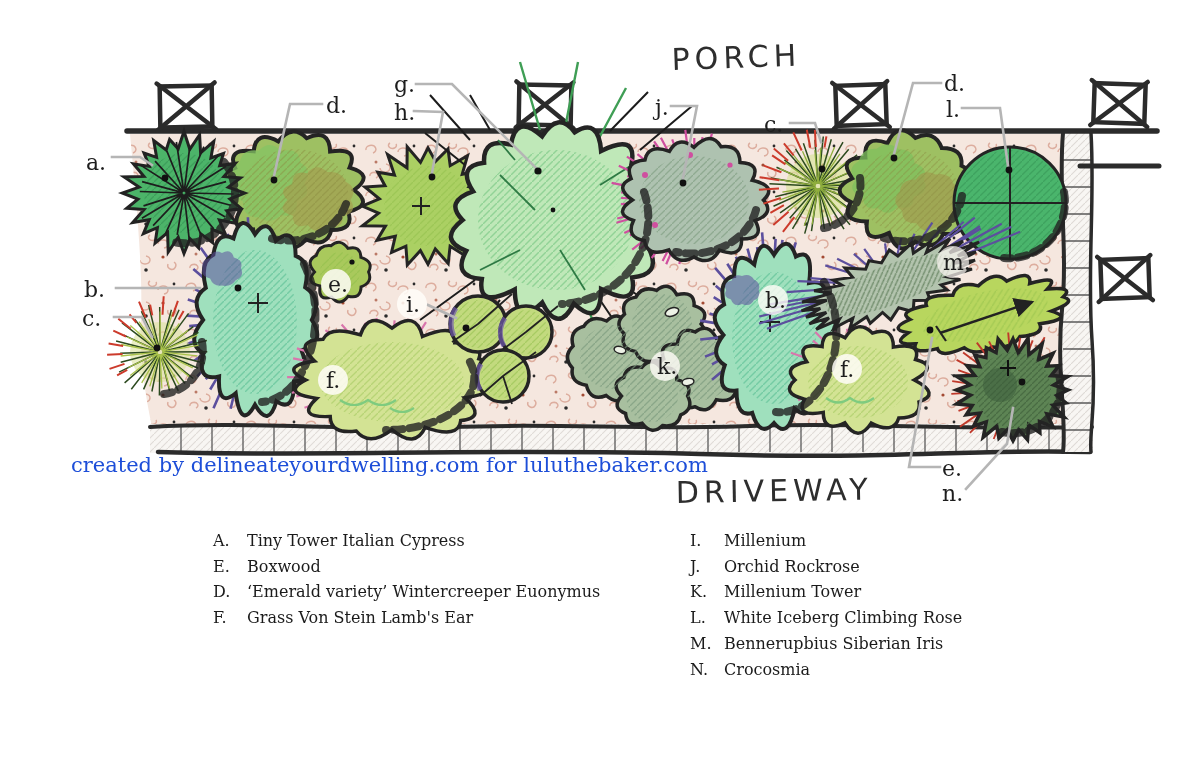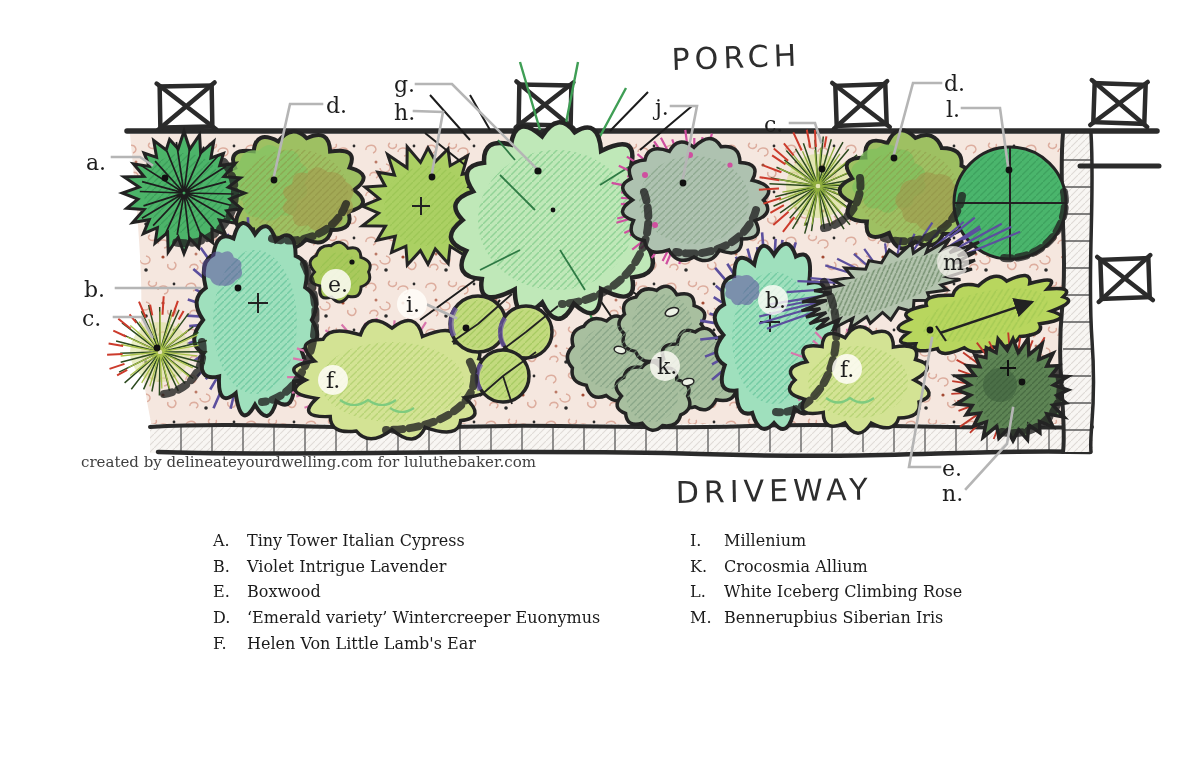--- a/index.html
+++ b/index.html
@@ -5,21 +5,21 @@
   html,body{margin:0;padding:0;background:#fff;}
   .page{position:relative;width:1200px;height:766px;background:#ffffff;overflow:hidden;
         font-family:"DejaVu Serif",serif;}
   svg{position:absolute;top:0;left:0;}
   .callout{font-family:"DejaVu Serif",serif;font-size:22px;fill:#1d1d1d;}
   .hand{font-family:"DejaVu Sans",sans-serif;font-size:30px;fill:#2e2e2e;letter-spacing:5px;}
   .legend{position:absolute;top:528px;color:#1b1b1b;font-size:16px;line-height:25.7px;white-space:nowrap;}
   .legend.l{left:213px;}
   .legend.r{left:690px;}
   .legend .k{display:inline-block;width:34px;}
-  .attribution{position:absolute;left:81px;top:453px;font-size:15px;color:#404040;}
+  .attribution{position:absolute;left:71px;top:453px;font-size:21px;color:#1d4ed8;}
 </style>
 </head>
 <body>
 
 <div class="page">
 
 <svg width="1200" height="545" viewBox="0 0 1200 545">
   <defs>
     <pattern id="mulch" width="60" height="46" patternUnits="userSpaceOnUse">
       <path d="M6,12 a5,4 0 1 1 7,3 M20,30 a5,4 0 1 0 6,-4 M38,14 a5,4 0 1 1 6,4 M48,34 a4,4 0 1 0 6,-2 M10,38 a4,3 0 1 1 6,2 M30,5 a4,3 0 1 0 6,1" fill="none" stroke="#d8a493" stroke-width="1.5" opacity="0.85"></path>
@@ -371,25 +371,26 @@
   </g>
 
   <text class="hand" x="672" y="70" transform="rotate(-2 672 70)">PORCH</text>
   <text class="hand" x="676" y="503" transform="rotate(-1 676 503)">DRIVEWAY</text>
 </svg>
 
 <div class="attribution">created by delineateyourdwelling.com for luluthebaker.com</div>
 
 <div class="legend l">
   <div><span class="k">A.</span><span>Tiny Tower Italian Cypress</span></div>
-  <div><span class="k">B.</span><span>Violet Intrigue Lavender</span></div>
   <div><span class="k">E.</span><span>Boxwood</span></div>
   <div><span class="k">D.</span><span>‘Emerald variety’ Wintercreeper Euonymus</span></div>
-  <div><span class="k">F.</span><span>Helen Von Little Lamb's Ear</span></div>
+  <div><span class="k">F.</span><span>Grass Von Stein Lamb's Ear</span></div>
 </div>
 <div class="legend r">
   <div><span class="k">I.</span><span>Millenium</span></div>
-  <div><span class="k">K.</span><span>Crocosmia Allium</span></div>
+  <div><span class="k">J.</span><span>Orchid Rockrose</span></div>
+  <div><span class="k">K.</span><span>Millenium Tower</span></div>
   <div><span class="k">L.</span><span>White Iceberg Climbing Rose</span></div>
   <div><span class="k">M.</span><span>Bennerupbius Siberian Iris</span></div>
+  <div><span class="k">N.</span><span>Crocosmia</span></div>
 </div>
 
 </div>
 
 </body></html>

